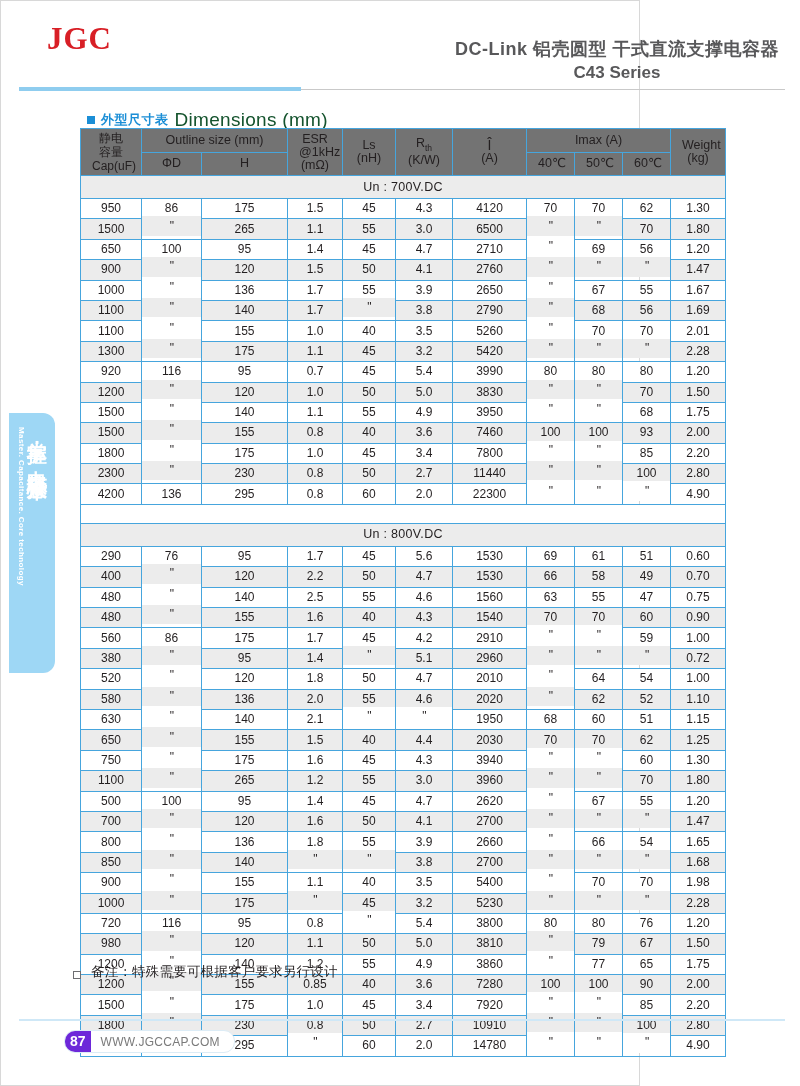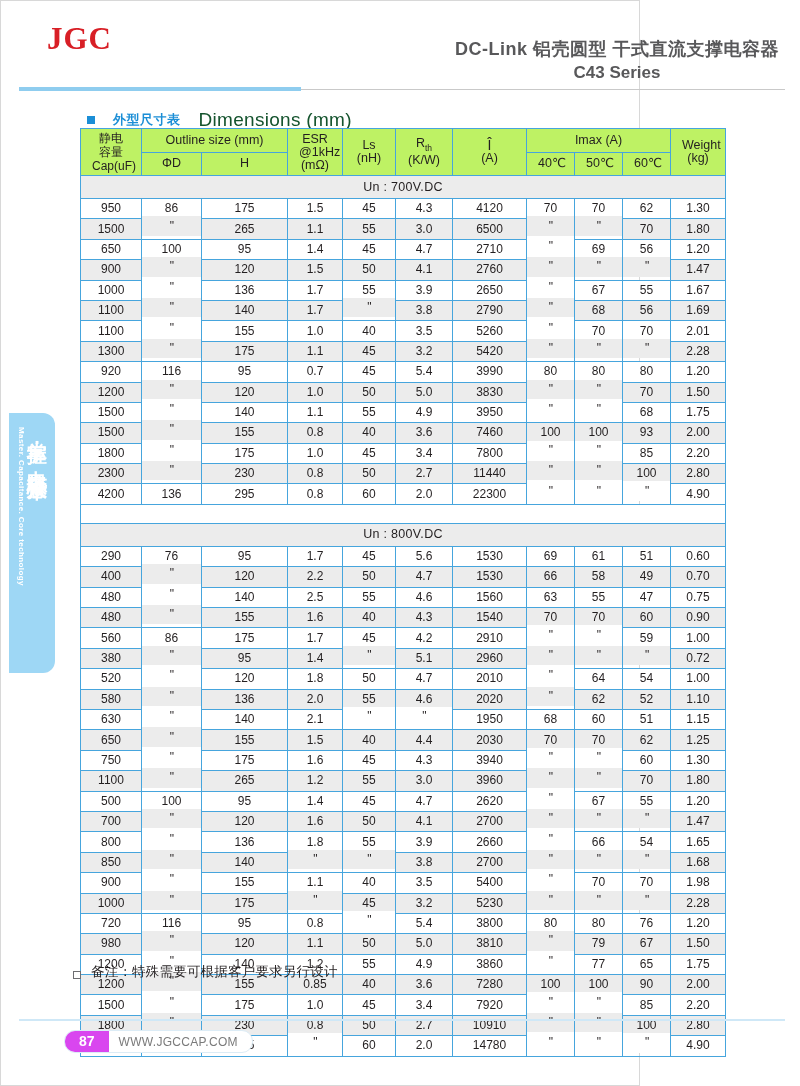--- a/index.html
+++ b/index.html
@@ -97,21 +97,21 @@
     line-height: 22px;
     margin-top: 1px;
   }
 
   
   #section-label {
     position: absolute;
     left: 86px; top: 108px;
     display: flex;
     align-items: center;
-    gap: 18px;
+    gap: 6px;
     white-space: nowrap;
   }
   #section-bullet {
     width: 8px; height: 8px;
     background: #1b8ed6;
     display: inline-block;
   }
   #section-cn {
     font-size: 13px;
     font-weight: bold;
@@ -176,21 +176,21 @@
   #spec-table td, #spec-table th {
     border: 1px solid #46a5dd;
     padding: 0;
     text-align: center;
     vertical-align: middle;
     font-weight: normal;
     color: #231f20;
     line-height: 13px;
   }
   #spec-table thead td {
-    background: #bef264;
+    background: #737373;
     font-size: 12.5px;
     padding: 2px 11px;
   }
   #spec-table thead td.hdr-cn {
     font-size: 12px;
     line-height: 14px;
   }
   .sub { font-size: 8.5px; vertical-align: sub; }
   .hat { font-size: 14px; }
 
@@ -261,25 +261,25 @@
     left: 63px; top: 1029px;
     display: flex;
     align-items: stretch;
     height: 21px;
     border: 1px solid #dcecf6;
     border-radius: 11px;
     overflow: hidden;
     background: #ffffff;
   }
   #footer-page {
-    background: #d946ef;
+    background: #6d28d9;
     color: #ffffff;
     font-size: 14px;
     font-weight: bold;
-    padding: 0 14px;
+    padding: 0 5px;
     display: flex;
     align-items: center;
     line-height: 21px;
   }
   #footer-url {
     color: #7a7a7a;
     font-size: 12px;
     padding: 0 14px 0 10px;
     display: flex;
     align-items: center;

